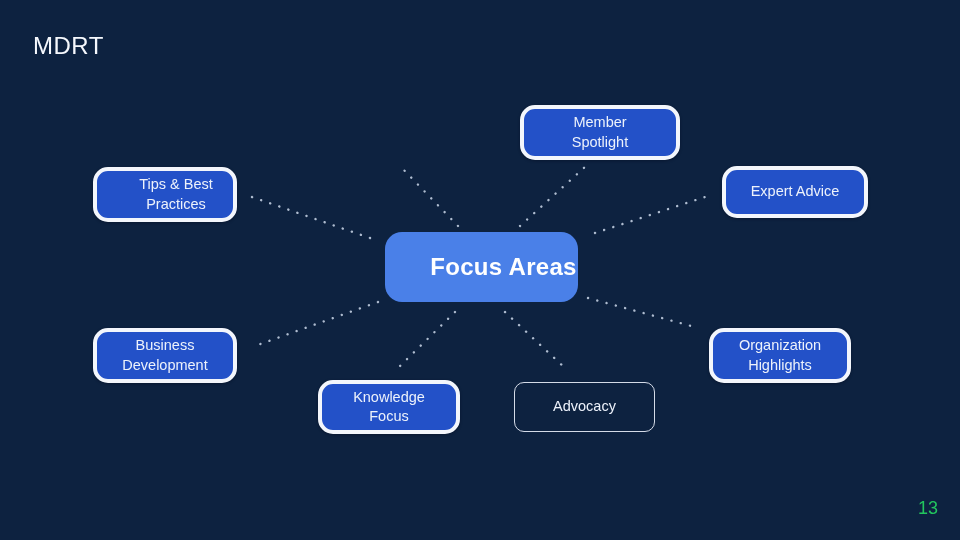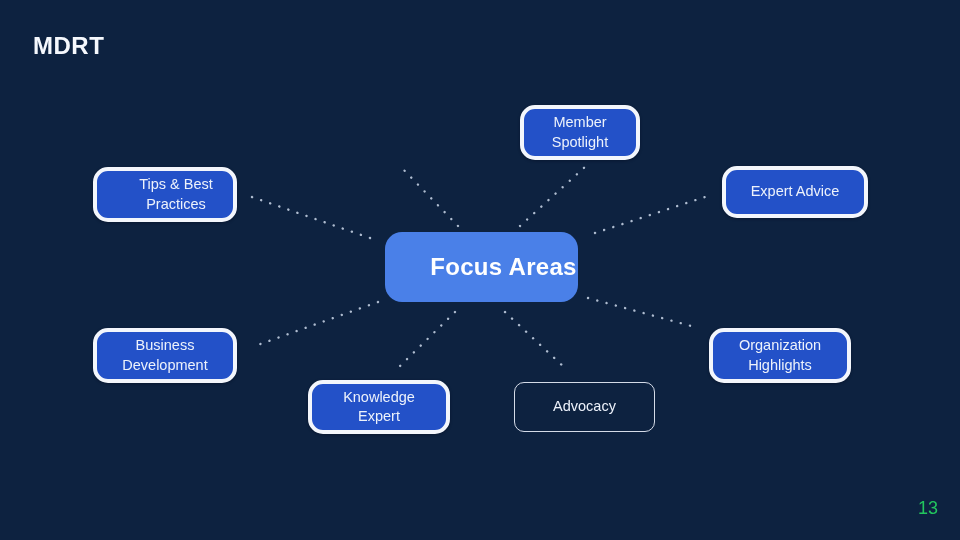--- a/index.html
+++ b/index.html
@@ -16,21 +16,21 @@
     width: 960px;
     height: 540px;
     background: #0d2240;
   }
   .logo {
     position: absolute;
     left: 33px;
     top: 32px;
     color: #f5f8fd;
     font-size: 24px;
-    font-weight: bold;
+    font-weight: normal;
     letter-spacing: 0.5px;
   }
   .connector-layer {
     position: absolute;
     inset: 0;
     width: 960px;
     height: 540px;
   }
   .dotline {
     stroke: #cdd8ea;
@@ -96,21 +96,21 @@
       <line x1="455" y1="312" x2="398" y2="368" class="dotline"></line>
       <line x1="505" y1="312" x2="565" y2="368" class="dotline"></line>
       <line x1="588" y1="298" x2="695" y2="327" class="dotline"></line>
     </svg>
   <div class="diagram-layer">
       <div class="node center" style="left: 385px; top: 232px; width: 193px; height: 70px; padding-left: 44px;">
         <div>
           <div>Focus Areas</div>
         </div>
       </div>
-      <div class="node filled" style="left: 520px; top: 105px; width: 120px; height: 55px;">
+      <div class="node filled" style="left: 520px; top: 105px; width: 160px; height: 55px;">
         <div>
           <div>Member</div>
           <div>Spotlight</div>
         </div>
       </div>
       <div class="node filled" style="left: 93px; top: 167px; width: 144px; height: 55px; padding-left: 22px;">
         <div>
           <div>Tips &amp; Best</div>
           <div>Practices</div>
         </div>
@@ -125,24 +125,24 @@
         <div>
           <div>Expert Advice</div>
         </div>
       </div>
       <div class="node filled" style="left: 709px; top: 328px; width: 142px; height: 55px; text-align: center;">
         <div>
           <div>Organization</div>
           <div>Highlights</div>
         </div>
       </div>
-      <div class="node filled" style="left: 308px; top: 380px; width: 142px; height: 54px;">
+      <div class="node filled" style="left: 318px; top: 380px; width: 142px; height: 54px;">
         <div>
           <div>Knowledge</div>
-          <div>Expert</div>
+          <div>Focus</div>
         </div>
       </div>
       <div class="node outline" style="left: 514px; top: 382px; width: 141px; height: 50px;">
         <div>
           <div>Advocacy</div>
         </div>
       </div>
     </div>
   <div class="page-number">13</div>
 </div>

